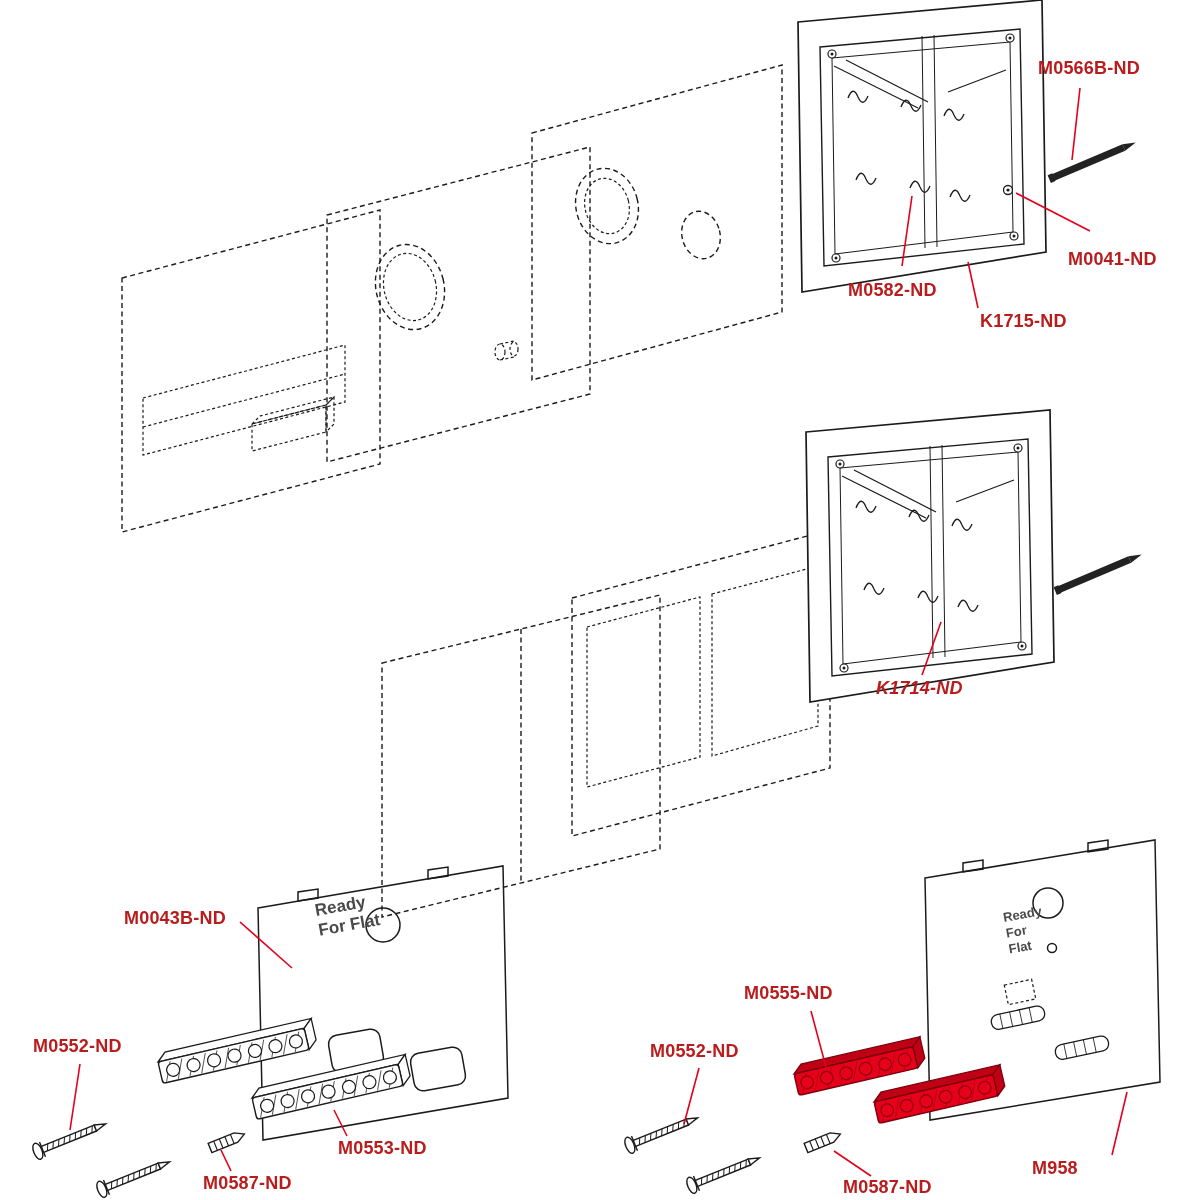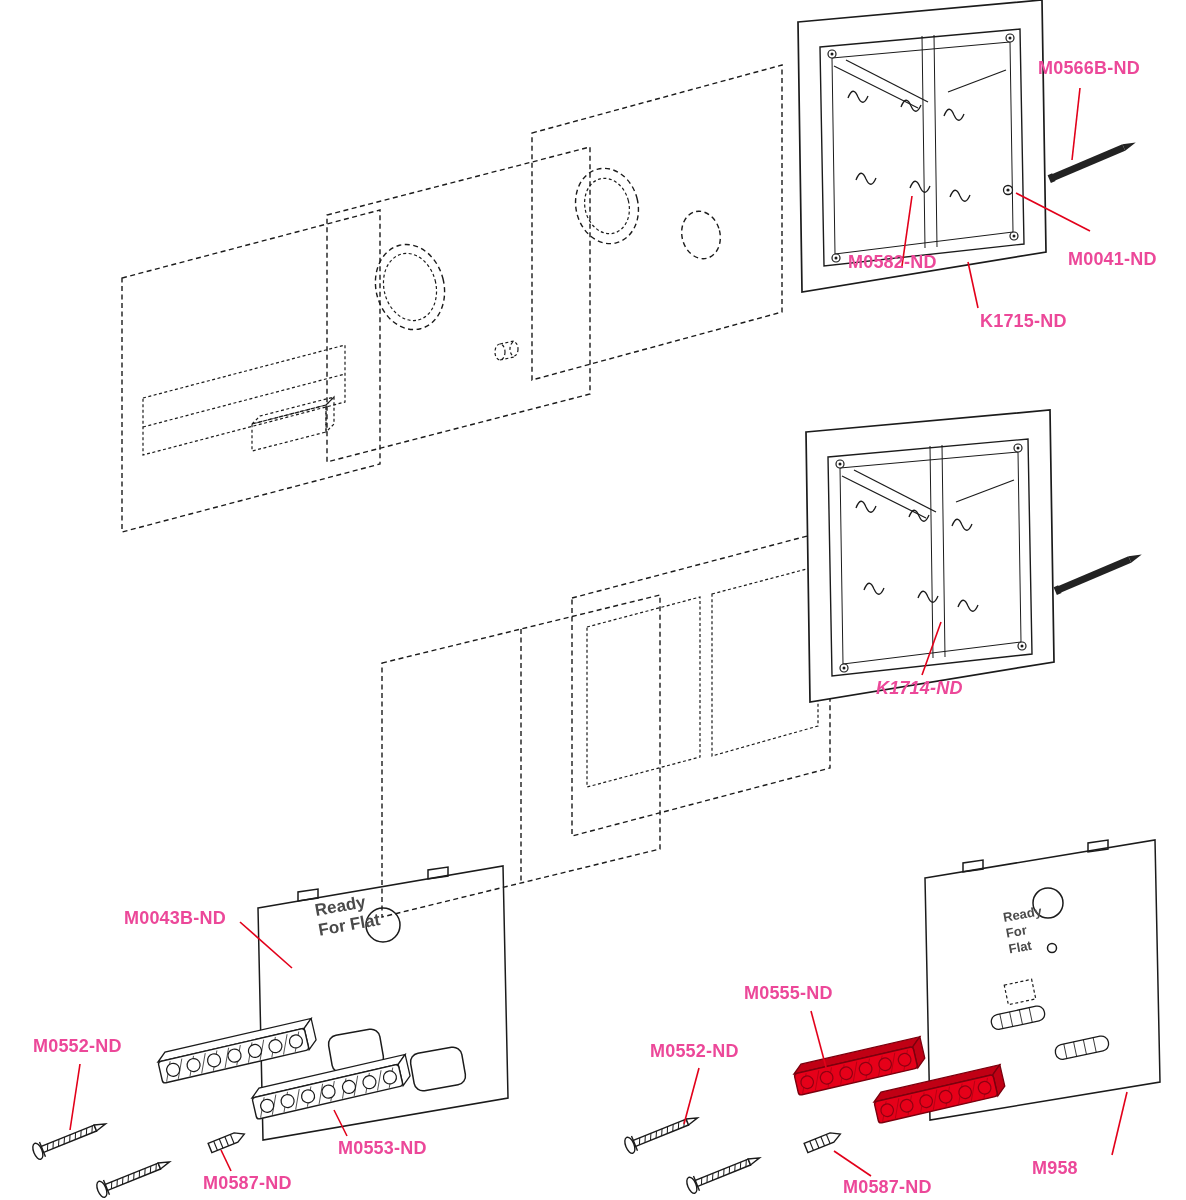--- a/index.html
+++ b/index.html
@@ -1,19 +1,19 @@
 <!DOCTYPE html>
 <html><head>
 <meta charset="utf-8">
 <style>
   html,body{margin:0;padding:0;background:#fff;}
   .stage{position:relative;width:1186px;height:1200px;background:#fff;overflow:hidden;
          font-family:"Liberation Sans",sans-serif;}
   .diagram{position:absolute;left:0;top:0;}
-  .part-label{position:absolute;color:#ec4899;font-size:18px;font-weight:700;
+  .part-label{position:absolute;color:#b91c1c;font-size:18px;font-weight:700;
               white-space:nowrap;letter-spacing:.2px;}
   .dash{fill:none;stroke:#1b1b1b;stroke-width:1.4;stroke-dasharray:5 3.5;}
   .dash2{fill:none;stroke:#1b1b1b;stroke-width:1.2;stroke-dasharray:3 2.5;}
   .solid{fill:none;stroke:#1b1b1b;stroke-width:1.5;}
   .leader{stroke:#e2001a;stroke-width:1.6;}
   .plate-text{font-family:"Liberation Sans",sans-serif;font-weight:700;fill:#4a4a4a;font-size:17px;}
   .plate-text-sm{font-family:"Liberation Sans",sans-serif;font-weight:700;fill:#4a4a4a;font-size:13px;}
 </style>
 </head>
 <body>
@@ -253,21 +253,21 @@
   <line class="leader" x1="347" y1="1136" x2="334" y2="1110"></line>
   <line class="leader" x1="231" y1="1171" x2="221" y2="1150"></line>
   <line class="leader" x1="699" y1="1068" x2="684" y2="1124"></line>
   <line class="leader" x1="811" y1="1011" x2="827" y2="1071"></line>
   <line class="leader" x1="871" y1="1176" x2="834" y2="1151"></line>
   <line class="leader" x1="1112" y1="1155" x2="1127" y2="1092"></line>
 </svg>
 
 <div class="part-label" style="left:1038px;top:58px;">M0566B-ND</div>
 <div class="part-label" style="left:1068px;top:233px;margin-top:16px;">M0041-ND</div>
-<div class="part-label" style="left:848px;top:252px;">M0582-ND</div>
+<div class="part-label" style="left:848px;top:280px;">M0582-ND</div>
 <div class="part-label" style="left:980px;top:311px;">K1715-ND</div>
 <div class="part-label" style="left:876px;top:678px;font-style:italic;">K1714-ND</div>
 <div class="part-label" style="left:124px;top:908px;">M0043B-ND</div>
 <div class="part-label" style="left:33px;top:1036px;">M0552-ND</div>
 <div class="part-label" style="left:322px;top:1138px;margin-left:16px;">M0553-ND</div>
 <div class="part-label" style="left:203px;top:1173px;">M0587-ND</div>
 <div class="part-label" style="left:650px;top:1041px;">M0552-ND</div>
 <div class="part-label" style="left:744px;top:983px;">M0555-ND</div>
 <div class="part-label" style="left:843px;top:1177px;">M0587-ND</div>
 <div class="part-label" style="left:1032px;top:1158px;">M958</div>

